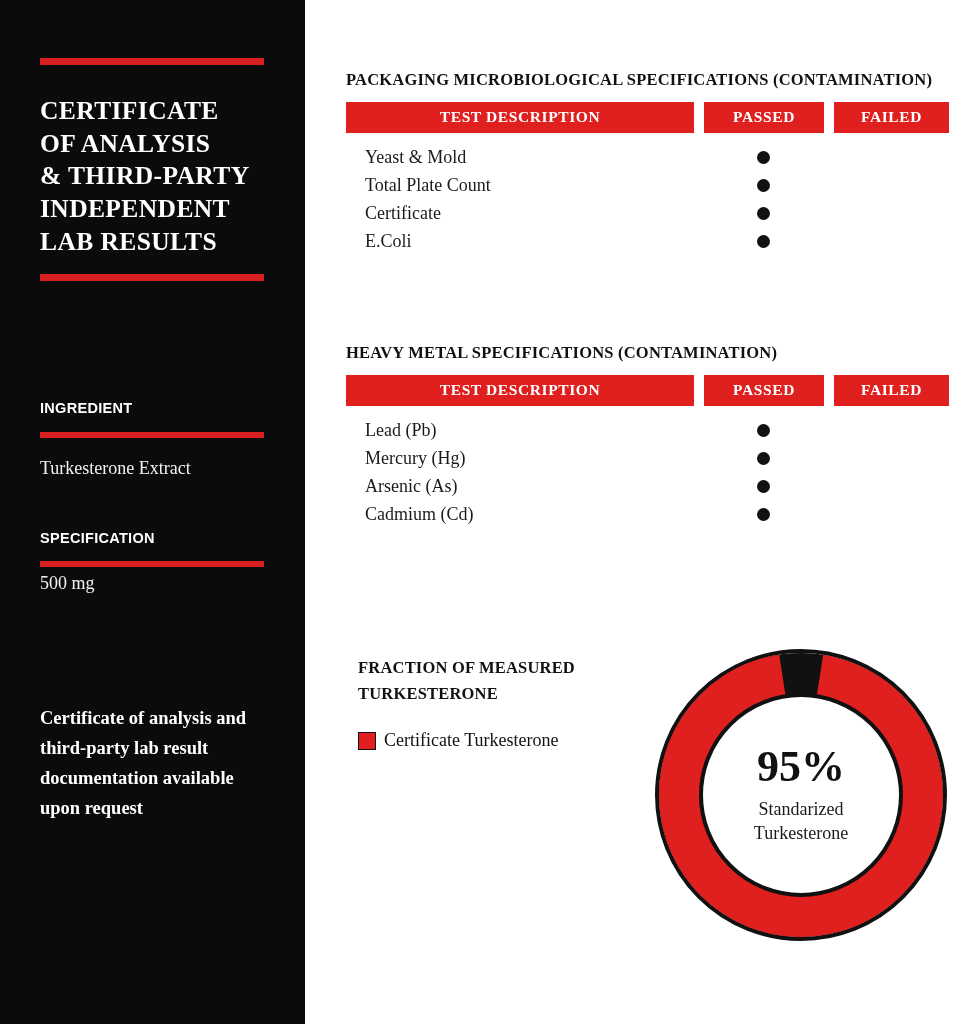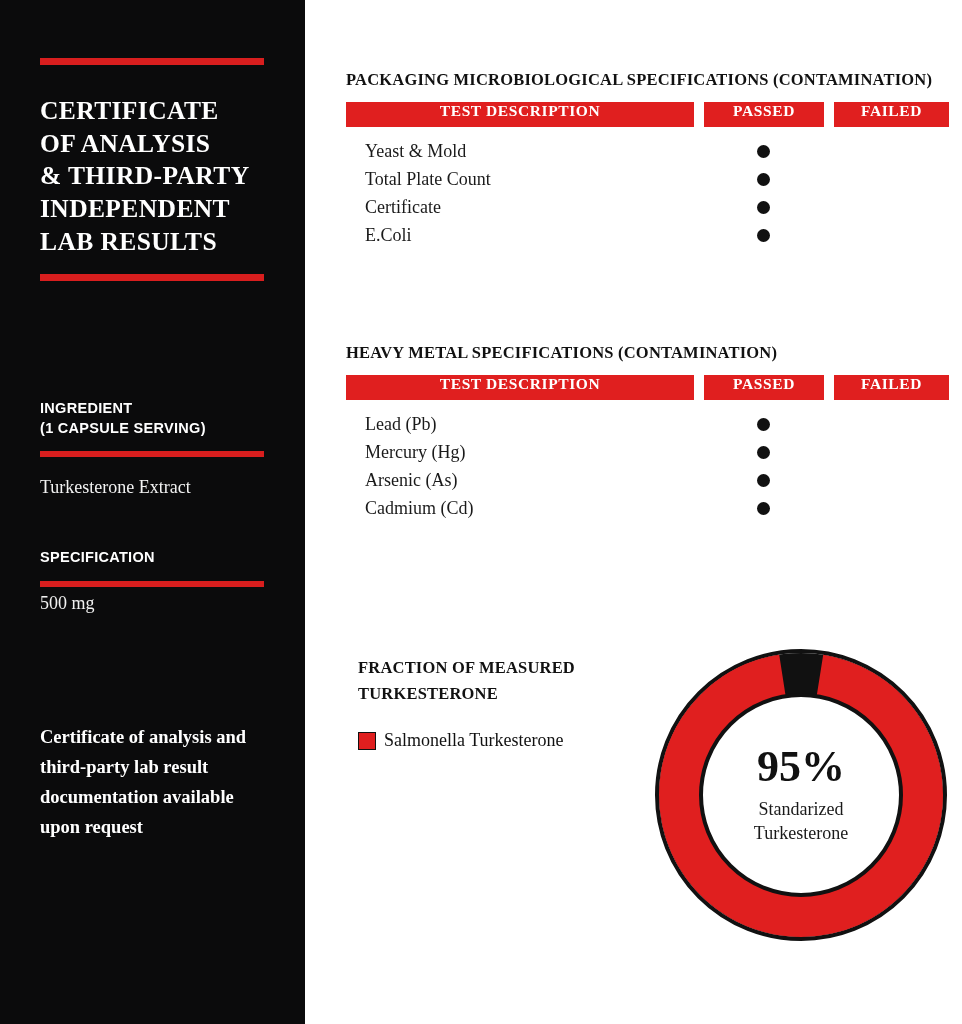--- a/index.html
+++ b/index.html
@@ -115,21 +115,21 @@
     gap: 10px;
   }
   .th {
     background: #e01f1f;
     color: #ffffff;
     font-family: "Liberation Serif", serif;
     font-weight: bold;
     font-size: 15.5px;
     letter-spacing: 0.6px;
     text-align: center;
-    padding: 0 0 7px 0;
+    padding: 6px 0 7px 0;
     text-transform: uppercase;
   }
   .th.desc { width: 348px; }
   .th.passed { width: 120px; }
   .th.failed { width: 115px; }
 
   .rows {
     margin-top: 10px;
   }
   .row {
@@ -236,21 +236,20 @@
         <div>OF ANALYSIS</div>
         <div>&amp; THIRD-PARTY</div>
         <div>INDEPENDENT</div>
         <div>LAB RESULTS</div>
       </div>
 
       <div class="rule under-title"></div>
 
       <div class="side-label sp-ing">
         <div>INGREDIENT</div>
-        <div>(1 CAPSULE SERVING)</div>
       </div>
       <div class="rule thin sp-ing-rule"></div>
       <div class="side-value sp-ing-val">Turkesterone Extract</div>
 
       <div class="side-label sp-spec">SPECIFICATION</div>
       <div class="rule thin sp-spec-rule"></div>
       <div class="side-value sp-spec-val">500 mg</div>
 
       <div class="side-note">Certificate of analysis and  third-party lab result documentation available upon request</div>
     </div>
@@ -349,21 +348,21 @@
               <span class="dot hidden"></span>
             </div>
         </div>
       </div>
     </section>
 
     <section class="section donut-section">
       <h2 class="donut-title">FRACTION OF MEASURED TURKESTERONE</h2>
       <div class="legend">
         <span class="legend-swatch"></span>
-        <span class="legend-label">Salmonella Turkesterone</span>
+        <span class="legend-label">Certificate Turkesterone</span>
       </div>
 
       <div class="donut-wrap">
         <svg width="310" height="300" viewBox="0 0 310 300">
 
           <circle cx="155" cy="150" r="144" fill="none" stroke="#111111" stroke-width="4"></circle>
 
           <circle cx="155" cy="150" r="121" fill="none" stroke="#111111" stroke-width="42"></circle>
 
           <circle cx="155" cy="150" r="121" fill="none" stroke="#e01f1f" stroke-width="42" stroke-dasharray="722.3 38.0" stroke-dashoffset="0" transform="rotate(-81 155 150)"></circle>

